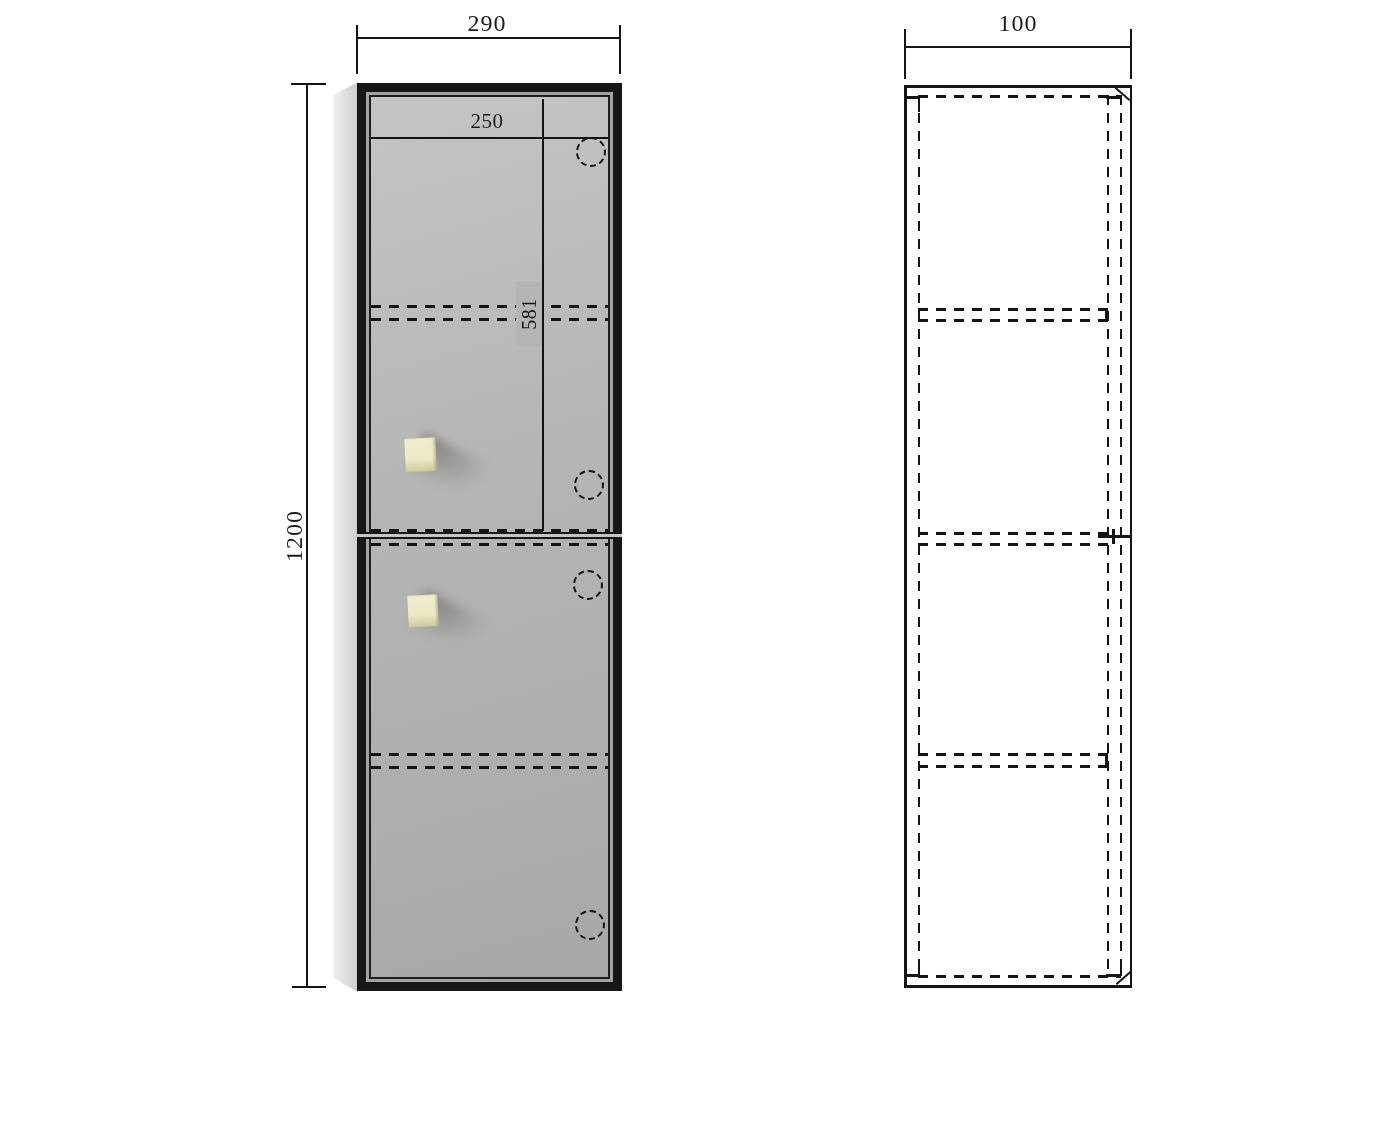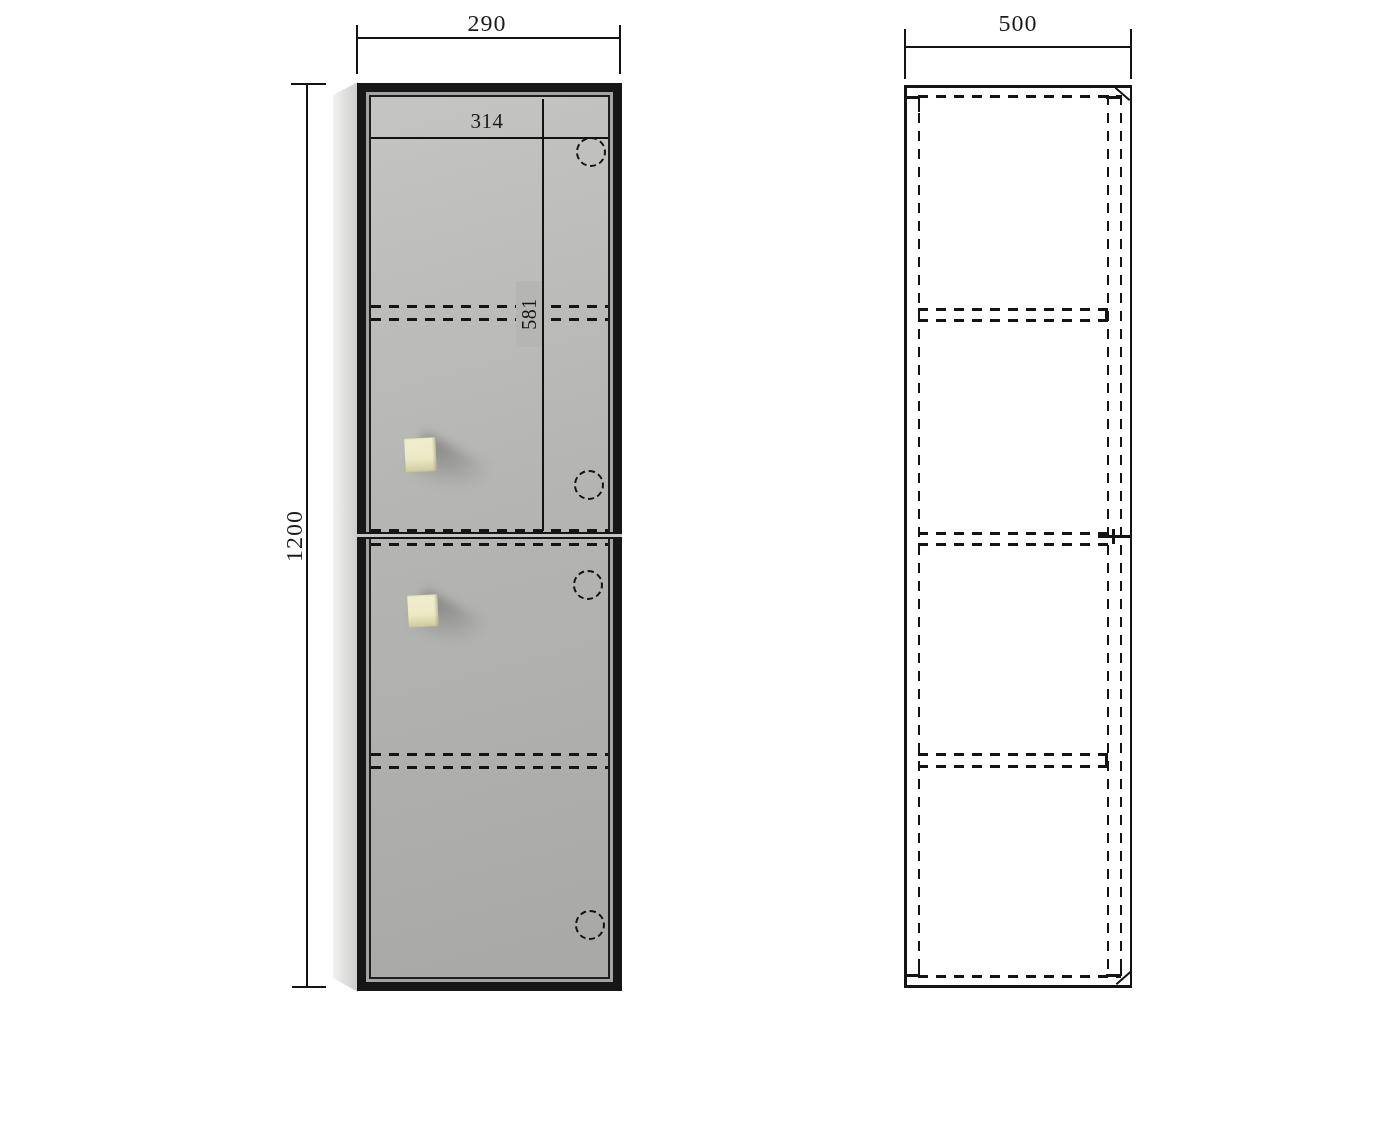--- a/index.html
+++ b/index.html
@@ -68,32 +68,32 @@
   <div class="dim-label" style="left:437px;top:10px;width:100px;height:26px;">290</div>
 
   <div class="dim-tick-h" style="left:291px;top:83px;width:35px;"></div>
   <div class="dim-tick-h" style="left:292px;top:986px;width:34px;"></div>
   <div class="dim-line-v" style="left:306px;top:84px;height:903px;"></div>
   <div class="dim-label rot" style="left:262px;top:516px;width:64px;height:40px;">1200</div>
 
   <div class="dim-tick-v" style="left:904px;top:29px;height:50px;"></div>
   <div class="dim-tick-v" style="left:1130px;top:29px;height:50px;"></div>
   <div class="dim-line-h" style="left:905px;top:46px;width:227px;"></div>
-  <div class="dim-label" style="left:967px;top:10px;width:102px;height:26px;">500</div>
+  <div class="dim-label" style="left:967px;top:10px;width:102px;height:26px;">100</div>
 
   <div class="side-panel"></div>
 
   <div class="front-frame">
     <div class="frame-lip"></div>
     <div class="frame-lip2"></div>
 
     <div class="front-face">
 
       <div class="face-line-h" style="top:40px;"></div>
-      <div class="dim-label small" style="left:76px;top:12px;width:80px;height:24px;">314</div>
+      <div class="dim-label small" style="left:76px;top:12px;width:80px;height:24px;">250</div>
 
       <div class="face-line-v" style="left:171px;top:2px;height:432px;"></div>
       <div class="label-581 rot" style="left:125px;top:204px;width:62px;height:26px;">581</div>
 
       <div class="dash-h" style="left:0;top:208px;width:237px;"></div>
       <div class="dash-h" style="left:0;top:221px;width:237px;"></div>
       <div class="dash-h" style="left:0;top:432px;width:237px;"></div>
       <div class="dash-h" style="left:0;top:446px;width:237px;"></div>
       <div class="dash-h" style="left:0;top:656px;width:237px;"></div>
       <div class="dash-h" style="left:0;top:669px;width:237px;"></div>

